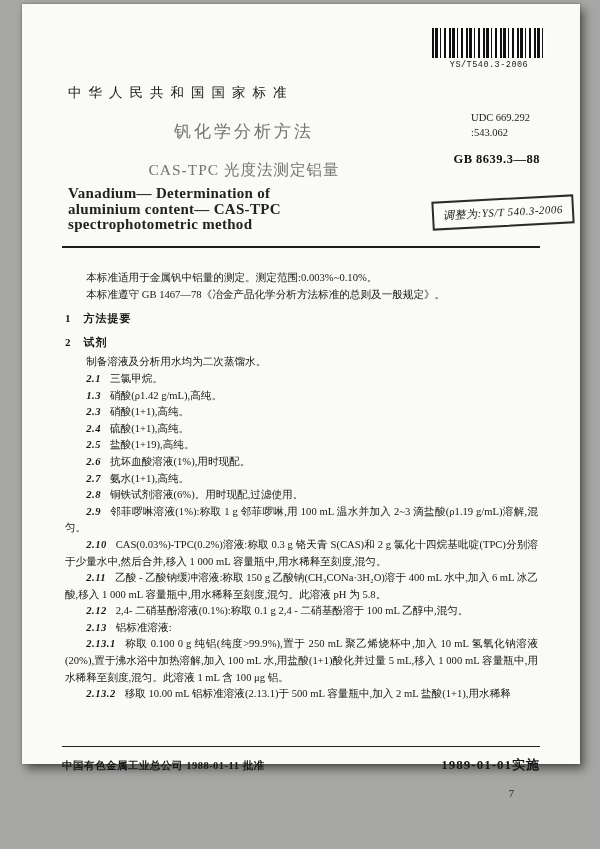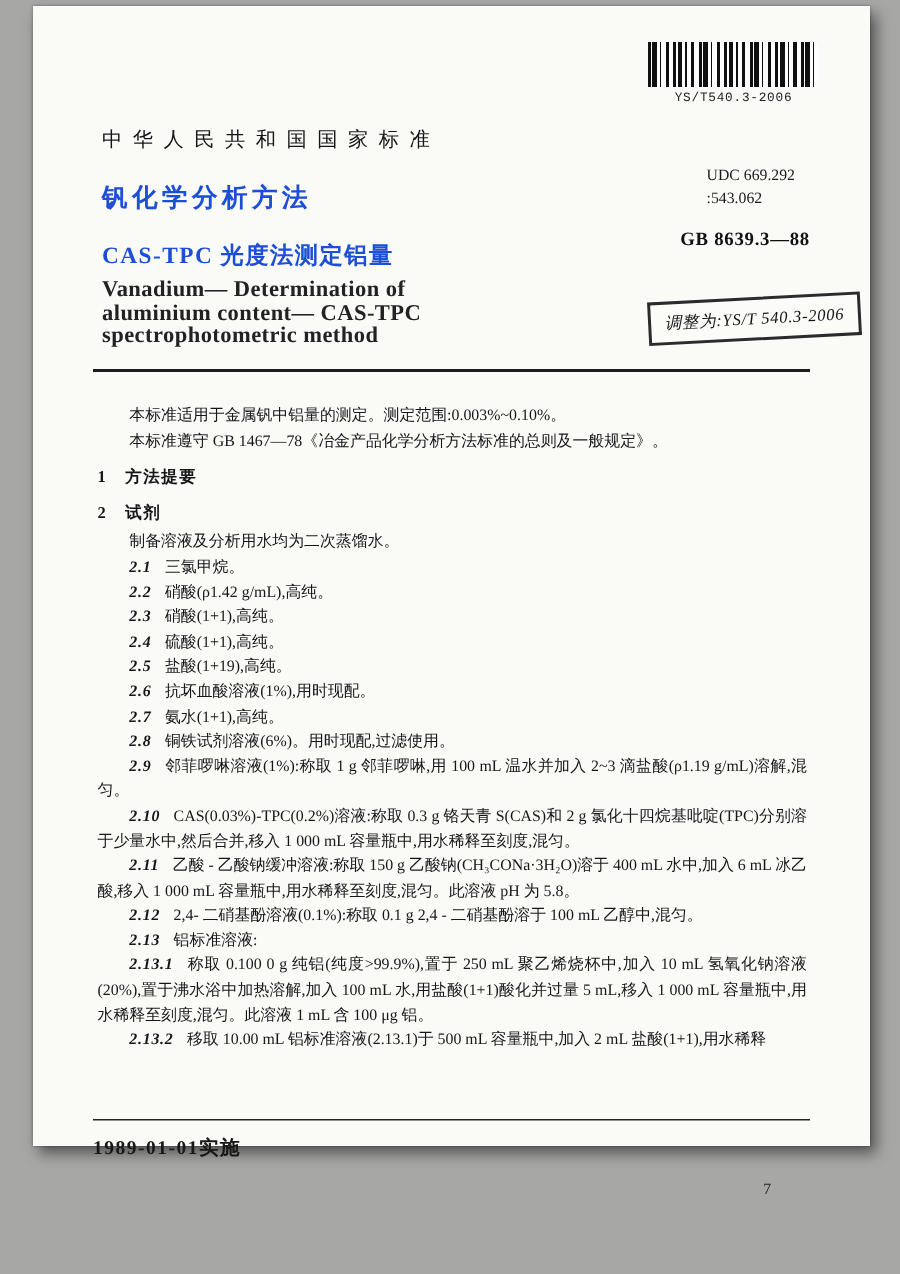--- a/index.html
+++ b/index.html
@@ -22,21 +22,21 @@
   }
   .barcode-label{
     position:absolute;top:56px;right:28px;width:126px;text-align:center;
     font-size:8.5px;letter-spacing:.5px;color:#222;
     font-family:"Liberation Mono","DejaVu Sans Mono",monospace;
   }
   .national-title{
     position:absolute;top:80px;left:46px;width:352px;
     font-size:13.5px;letter-spacing:7px;font-weight:400;color:#151515;white-space:nowrap;
   }
-  .title-cn{position:absolute;top:116px;left:46px;width:352px;font-weight:bold;color:#1d4ed8;}
+  .title-cn{position:absolute;top:116px;left:46px;width:352px;text-align:center;font-weight:normal;color:#737373;}
   .title-cn-l1{font-size:17px;letter-spacing:3px;}
   .title-cn-l2{font-size:15.5px;letter-spacing:1px;margin-top:17px;}
   .udc{position:absolute;top:106px;right:50px;font-size:10.5px;line-height:15px;color:#1a1a1a;}
   .std-no{position:absolute;top:148px;right:40px;font-size:12.5px;font-weight:bold;letter-spacing:.5px;color:#111;}
   .title-en{
     position:absolute;top:182px;left:46px;width:352px;text-align:left;
     font-size:15px;font-weight:bold;line-height:15.5px;color:#222;letter-spacing:.3px;
   }
   .stamp{
     position:absolute;top:194px;right:6px;transform:rotate(-3deg);
@@ -99,35 +99,36 @@
   <div class="content">
     <p>本标准适用于金属钒中铝量的测定。测定范围:0.003%~0.10%。</p>
     <p>本标准遵守 GB 1467—78《冶金产品化学分析方法标准的总则及一般规定》。</p>
 
     <p class="sec-heading">1 方法提要</p>
 
     <p class="sec-heading">2 试剂</p>
     <p>制备溶液及分析用水均为二次蒸馏水。</p>
 
     <p class="item"><span class="num">2.1</span><span>三氯甲烷。</span></p>
-    <p class="item"><span class="num">2.2</span><span>硝酸(ρ1.42 g/mL),高纯。</span></p>
+    <p class="item"><span class="num">1.3</span><span>硝酸(ρ1.42 g/mL),高纯。</span></p>
     <p class="item"><span class="num">2.3</span><span>硝酸(1+1),高纯。</span></p>
     <p class="item"><span class="num">2.4</span><span>硫酸(1+1),高纯。</span></p>
     <p class="item"><span class="num">2.5</span><span>盐酸(1+19),高纯。</span></p>
     <p class="item"><span class="num">2.6</span><span>抗坏血酸溶液(1%),用时现配。</span></p>
     <p class="item"><span class="num">2.7</span><span>氨水(1+1),高纯。</span></p>
     <p class="item"><span class="num">2.8</span><span>铜铁试剂溶液(6%)。用时现配,过滤使用。</span></p>
     <p class="item"><span class="num">2.9</span><span>邻菲啰啉溶液(1%):称取 1 g 邻菲啰啉,用 100 mL 温水并加入 2~3 滴盐酸(ρ1.19 g/mL)溶解,混匀。</span></p>
     <p class="item"><span class="num">2.10</span><span>CAS(0.03%)-TPC(0.2%)溶液:称取 0.3 g 铬天青 S(CAS)和 2 g 氯化十四烷基吡啶(TPC)分别溶于少量水中,然后合并,移入 1 000 mL 容量瓶中,用水稀释至刻度,混匀。</span></p>
     <p class="item"><span class="num">2.11</span><span>乙酸 - 乙酸钠缓冲溶液:称取 150 g 乙酸钠(CH₃CONa·3H₂O)溶于 400 mL 水中,加入 6 mL 冰乙酸,移入 1 000 mL 容量瓶中,用水稀释至刻度,混匀。此溶液 pH 为 5.8。</span></p>
     <p class="item"><span class="num">2.12</span><span>2,4- 二硝基酚溶液(0.1%):称取 0.1 g 2,4 - 二硝基酚溶于 100 mL 乙醇中,混匀。</span></p>
     <p class="item"><span class="num">2.13</span><span>铝标准溶液:</span></p>
     <p class="item"><span class="num">2.13.1</span><span>称取 0.100 0 g 纯铝(纯度&gt;99.9%),置于 250 mL 聚乙烯烧杯中,加入 10 mL 氢氧化钠溶液(20%),置于沸水浴中加热溶解,加入 100 mL 水,用盐酸(1+1)酸化并过量 5 mL,移入 1 000 mL 容量瓶中,用水稀释至刻度,混匀。此溶液 1 mL 含 100 μg 铝。</span></p>
     <p class="item"><span class="num">2.13.2</span><span>移取 10.00 mL 铝标准溶液(2.13.1)于 500 mL 容量瓶中,加入 2 mL 盐酸(1+1),用水稀释</span></p>
   </div>
 
   <div class="footer">
+    <span class="footer-left">中国有色金属工业总公司 1988-01-11 批准</span>
     <span class="footer-right">1989-01-01实施</span>
   </div>
 
   <div class="page-num">7</div>
 
 </div>
 
 </body></html>

